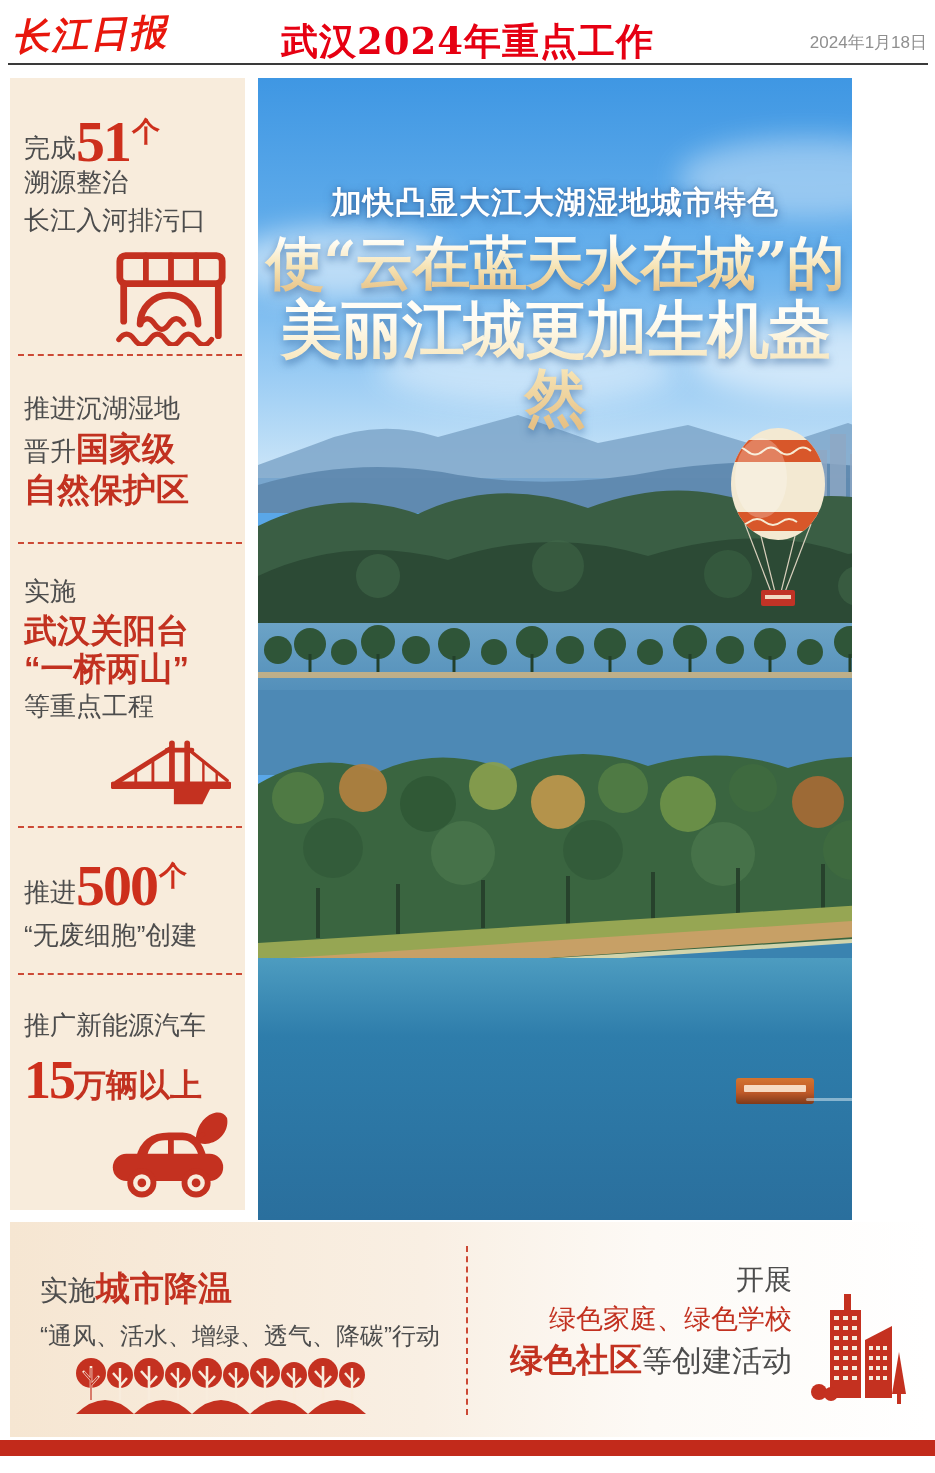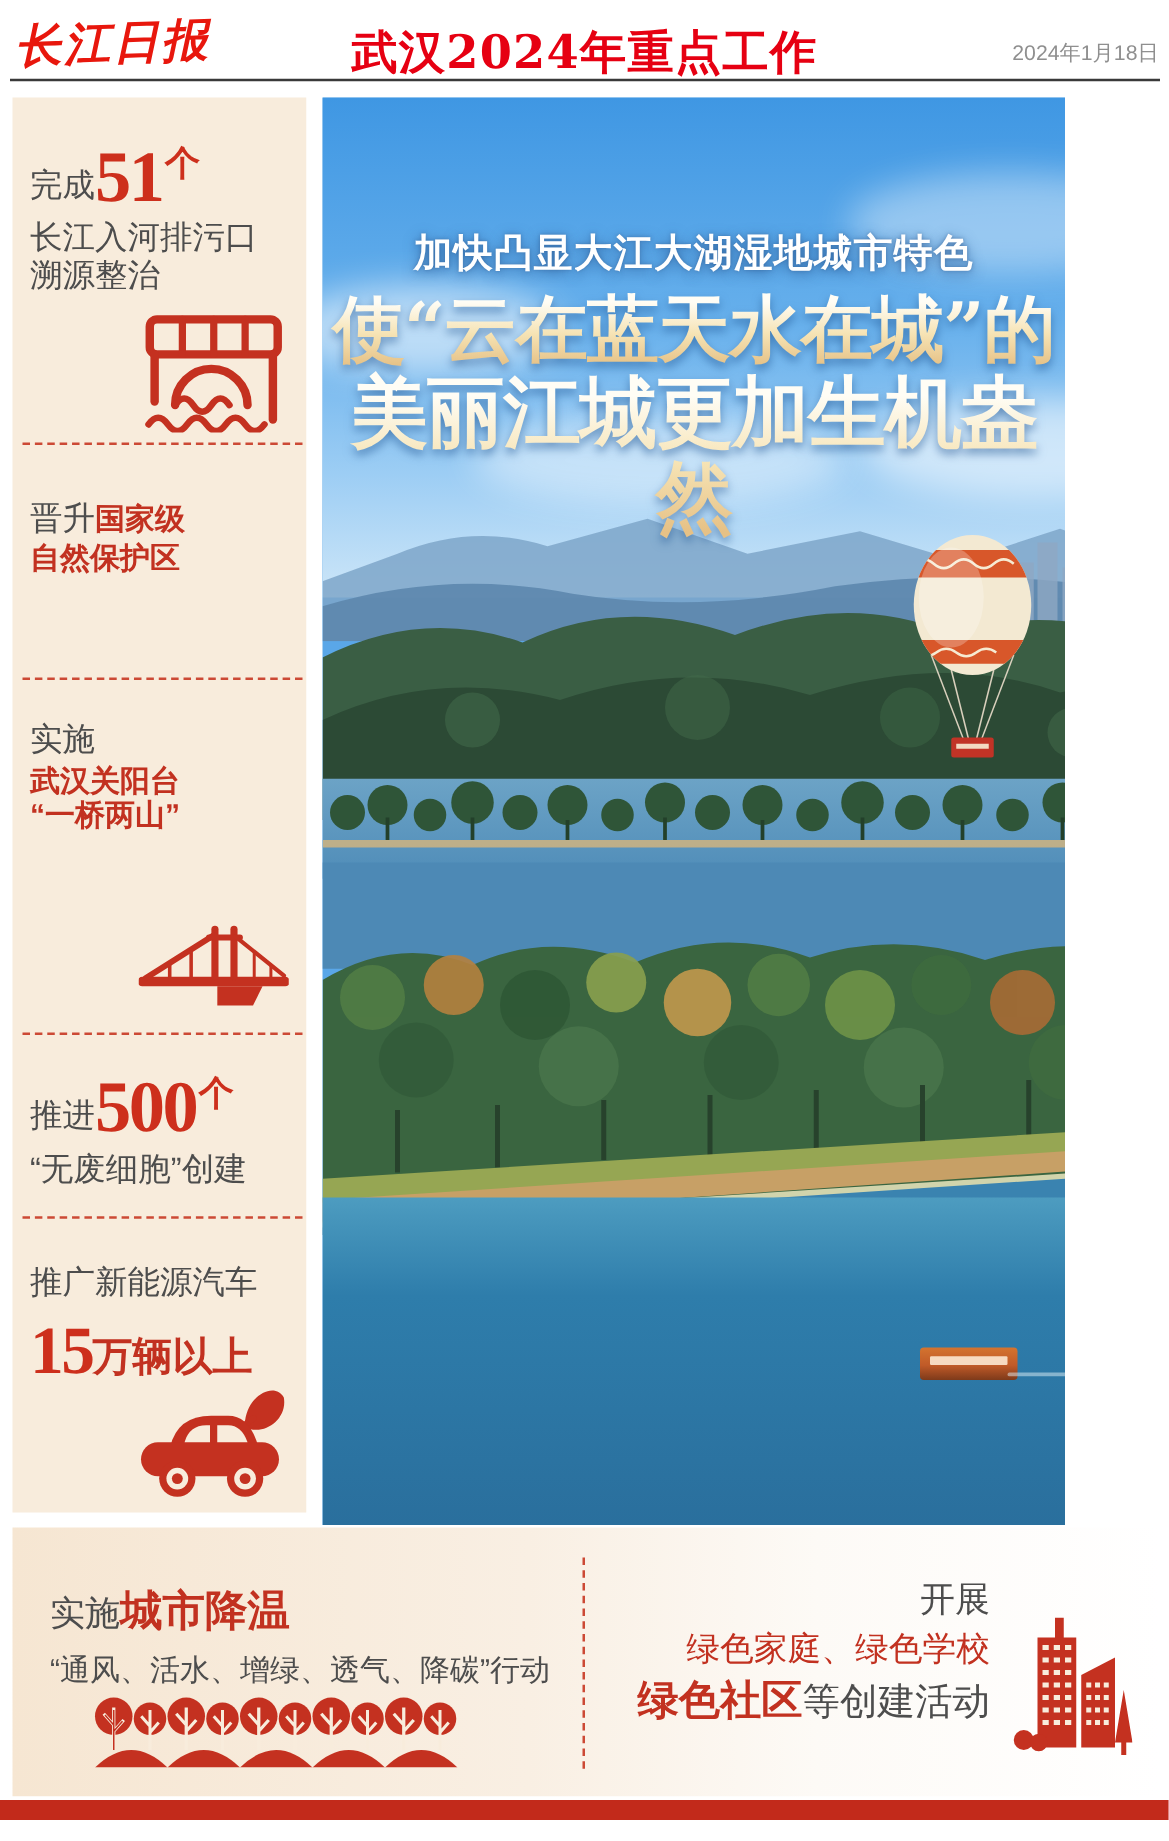--- a/index.html
+++ b/index.html
@@ -20,21 +20,21 @@
   
   .sidebar{position:absolute;left:10px;top:78px;width:235px;height:1132px;background:#f8ecdc;}
   .sb{position:absolute;left:14px;right:6px;}
   .dark{color:#4d4d4d;}
   .red{color:#c23120;font-weight:bold;}
   .numline{display:flex;align-items:flex-end;line-height:1;font-family:Liberation Serif, serif;}
   .numline .pre{font-size:26px;color:#4d4d4d;padding-bottom:5px;}
   .bignum{font-size:58px;font-weight:bold;color:#cd2f1c;letter-spacing:-2px;line-height:.88;}
   .unit{font-size:28px;font-weight:bold;color:#cd2f1c;align-self:flex-start;margin-left:2px;margin-top:2px;}
   .ln26{font-size:26px;line-height:1.18;color:#4d4d4d;}
-  .ln33{font-size:24px;line-height:1.15;}
+  .ln33{font-size:33px;line-height:1.15;}
   .dash{position:absolute;left:8px;right:3px;border-top:2px dashed #cc4935;}
   .icon-abs{position:absolute;}
 
   
   .photo{position:absolute;left:258px;top:78px;width:594px;height:1142px;overflow:hidden;background:#5aa7e8;}
   .sky{position:absolute;left:0;top:0;width:670px;height:400px;
        background:linear-gradient(180deg,#3f97e3 0%,#67b0ec 45%,#9ccdf4 75%,#cde6f8 100%);}
   .cloud{position:absolute;background:rgba(255,255,255,.55);border-radius:50%;filter:blur(14px);}
   .layer{position:absolute;left:0;width:670px;}
   .water1{top:545px;height:80px;background:linear-gradient(180deg,#6ca3c6,#4f8cb8);}
@@ -84,50 +84,52 @@
 </div>
 
 <aside class="sidebar">
 
   <div class="sb" style="top:38px;">
     <div class="numline">
       <span class="pre">完成</span>
         <span class="bignum">51</span>
         <span class="unit">个</span>
     </div>
+    <div class="ln26">溯源整治</div>
     <div class="ln26" style="margin-top:7px;">长江入河排污口</div>
-    <div class="ln26">溯源整治</div>
   </div>
   <svg class="icon-abs" style="top:172px;right:18px;" width="112" height="96" viewBox="0 0 116 98">
     <g stroke="#c43120" fill="none" stroke-linecap="round">
       <rect x="5" y="5" width="106" height="29" rx="6" stroke-width="7"></rect>
       <line x1="32" y1="5" x2="32" y2="34" stroke-width="6"></line>
       <line x1="58" y1="5" x2="58" y2="34" stroke-width="6"></line>
       <line x1="84" y1="5" x2="84" y2="34" stroke-width="6"></line>
       <line x1="9" y1="34" x2="9" y2="73" stroke-width="7"></line>
       <line x1="107" y1="34" x2="107" y2="88" stroke-width="7"></line>
       <path d="M26,76 A30,30 0 0 1 86,76" stroke-width="7"></path>
       <path d="M26,76 q7.5,-11 15,0 q7.5,11 15,0 q7.5,-11 15,0" stroke-width="5.5"></path>
       <path d="M4,92 q8,-11 16,0 q8,11 16,0 q8,-11 16,0 q8,11 16,0 q8,-11 16,0 q8,11 16,0" stroke-width="5.5"></path>
     </g>
   </svg>
   <div class="dash" style="top:276px;"></div>
 
   <div class="sb" style="top:315px;">
+    <div class="ln26">推进沉湖湿地</div>
     <div style="margin-top:6px;">
       <span class="ln26 dark">晋升</span><span class="ln33 red">国家级</span>
     </div>
     <div class="ln33 red" style="margin-top:3px;">自然保护区</div>
   </div>
   <div class="dash" style="top:464px;"></div>
 
   <div class="sb" style="top:498px;">
     <div class="ln26">实施</div>
     <div class="ln33 red" style="margin-top:5px;">武汉关阳台</div>
     <div class="ln33 red">“一桥两山”</div>
+    <div class="ln26" style="margin-top:3px;">等重点工程</div>
   </div>
   <svg class="icon-abs" style="top:655px;right:14px;" width="120" height="76" viewBox="0 0 126 74">
     <g stroke="#c43120" fill="none" stroke-linecap="round">
       <line x1="3" y1="52" x2="123" y2="52" stroke-width="8"></line>
       <line x1="64" y1="8" x2="64" y2="48" stroke-width="6"></line>
       <line x1="80" y1="8" x2="80" y2="48" stroke-width="6"></line>
       <line x1="59" y1="15" x2="85" y2="15" stroke-width="5"></line>
       <line x1="6" y1="49" x2="63" y2="13" stroke-width="5"></line>
       <line x1="26" y1="37" x2="26" y2="48" stroke-width="3"></line>
       <line x1="44" y1="26" x2="44" y2="48" stroke-width="3"></line>

